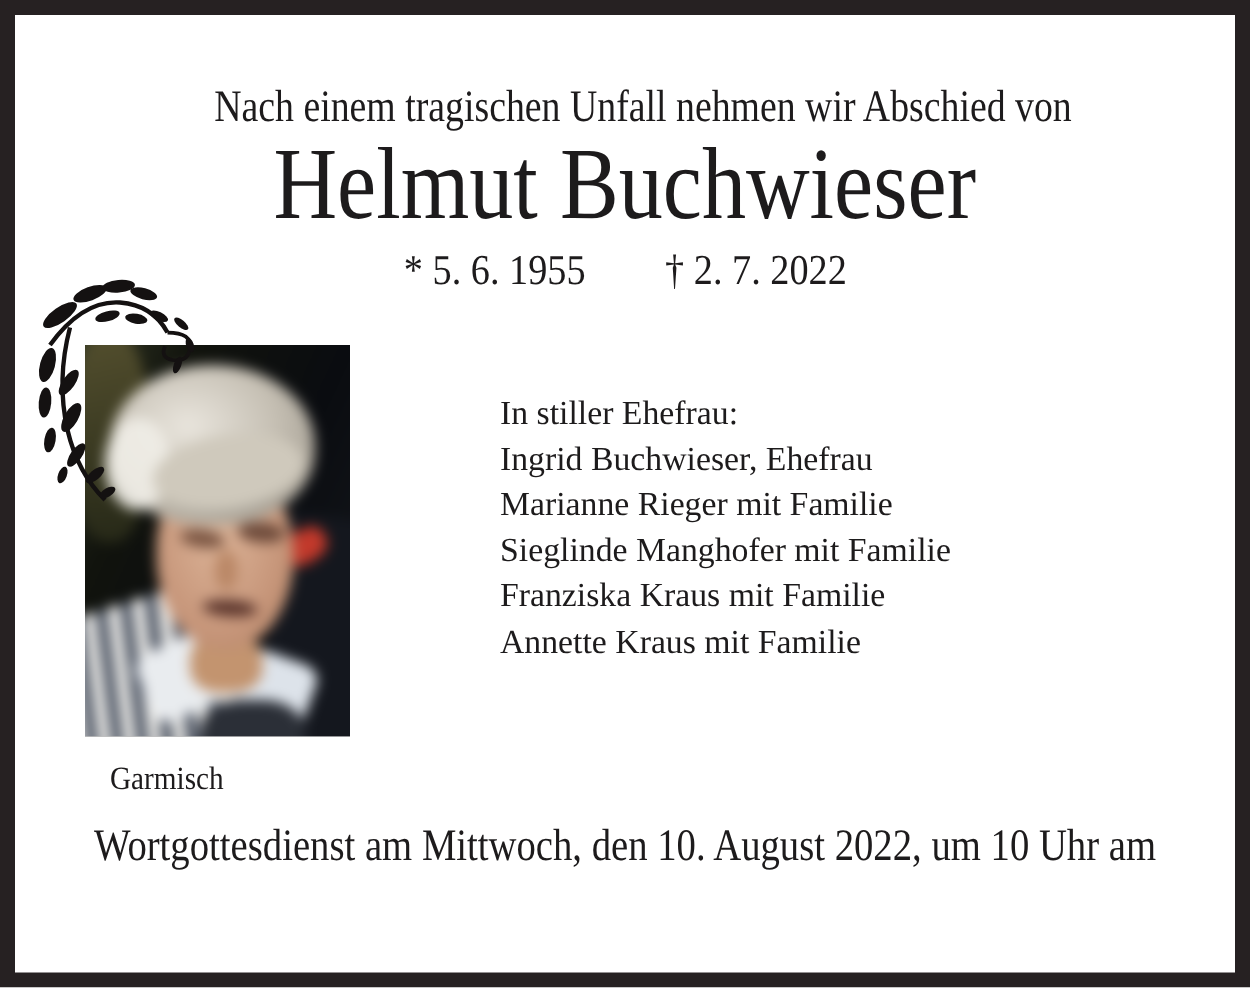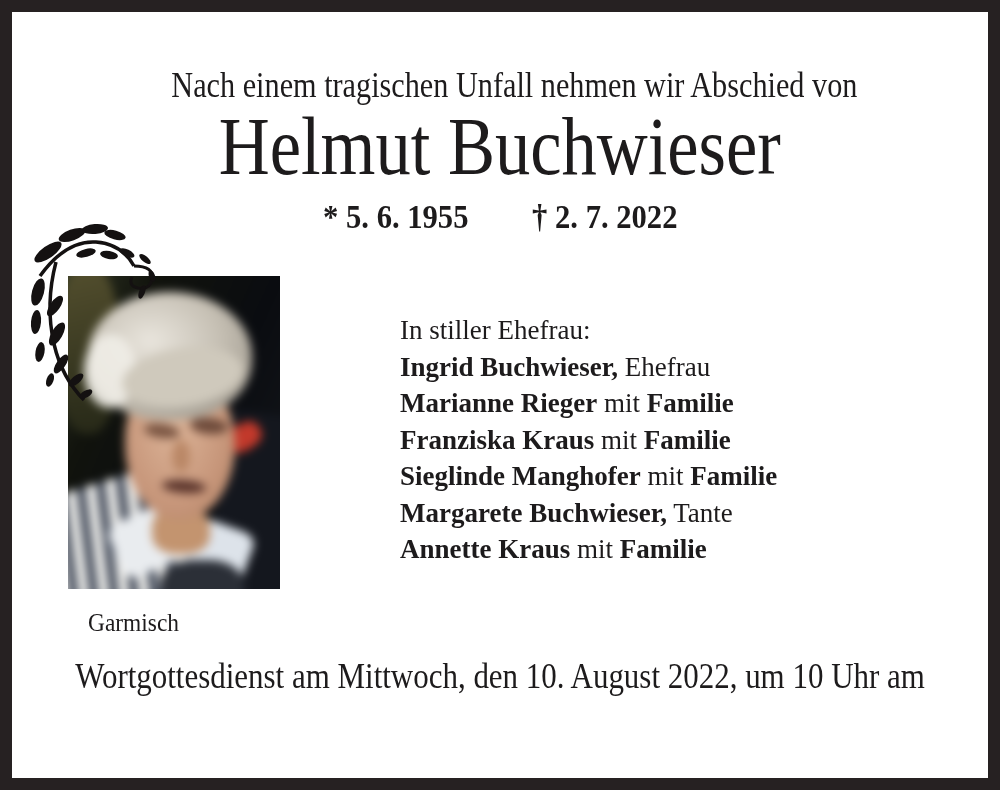--- a/index.html
+++ b/index.html
@@ -21,21 +21,21 @@
   }
   .intro .cond{display:inline-block;transform:scaleX(0.84);transform-origin:center;}
   .name{
     position:absolute;left:0;right:0;top:104px;
     text-align:center;font-size:82px;line-height:86px;white-space:nowrap;
   }
   .name .cond{display:inline-block;transform:scaleX(0.86);transform-origin:center;}
   .dates{
     position:absolute;left:0;right:0;top:198px;
     display:flex;justify-content:center;gap:47px;
-    font-size:34px;white-space:nowrap;font-weight:bold;
+    font-size:34px;white-space:nowrap;
   }
   .dates .cond{display:inline-block;transform:scaleX(0.9);transform-origin:center;}
   
   .branch{
     position:absolute;left:26px;top:212px;width:132px;height:192px;z-index:3;
   }
   
   .photo{
     position:absolute;left:68px;top:276px;width:212px;height:313px;
     background:#0d0f0c;overflow:hidden;z-index:2;
@@ -62,21 +62,21 @@
   .p-fringe{left:54px;top:72px;width:122px;height:58px;border-radius:50%;background:#cfc9bc;transform:rotate(-8deg);}
   .p-eye-l{left:76px;top:148px;width:36px;height:14px;background:#7a5542;border-radius:50%;transform:rotate(8deg);}
   .p-eye-r{left:122px;top:142px;width:38px;height:16px;background:#6e4b3b;border-radius:50%;transform:rotate(5deg);}
   .p-nose{left:104px;top:164px;width:18px;height:32px;background:#b5815f;border-radius:50%;opacity:.85;}
   .p-mouth{left:94px;top:204px;width:44px;height:13px;background:#5b352c;border-radius:50%;transform:rotate(4deg);}
   
   .mourners{
     position:absolute;left:400px;top:312px;
     font-size:27px;line-height:36.5px;white-space:nowrap;
   }
-  .mourners .b{font-weight:bold;}
+  .mourners .b{font-weight:normal;}
   
   .city{
     position:absolute;left:88px;top:608px;font-size:26px;white-space:nowrap;
   }
   .city .cond{display:inline-block;transform:scaleX(0.9);transform-origin:left center;}
   .announce{
     position:absolute;left:0;right:0;top:656px;
     text-align:center;font-size:36px;line-height:40px;white-space:nowrap;
   }
   .announce .cond{display:inline-block;transform:scaleX(0.86);transform-origin:center;}
@@ -146,23 +146,22 @@
     <div class="p-nose"></div>
     <div class="p-mouth"></div>
   </div>
 </div>
 
 <div class="mourners">
   <div>In stiller Ehefrau:</div>
   <div>
       <div class="mourner-line"><span class="b">Ingrid Buchwieser,</span><span> Ehefrau</span></div>
       <div class="mourner-line"><span class="b">Marianne Rieger</span><span> mit </span><span class="b">Familie</span></div>
+      <div class="mourner-line"><span class="b">Sieglinde Manghofer</span><span> mit </span><span class="b">Familie</span></div>
       <div class="mourner-line"><span class="b">Franziska Kraus</span><span> mit </span><span class="b">Familie</span></div>
-      <div class="mourner-line"><span class="b">Sieglinde Manghofer</span><span> mit </span><span class="b">Familie</span></div>
-      <div class="mourner-line"><span class="b">Margarete Buchwieser,</span><span> Tante</span></div>
       <div class="mourner-line"><span class="b">Annette Kraus</span><span> mit </span><span class="b">Familie</span></div>
     </div>
 </div>
 
 <div class="city">
   <span class="cond">Garmisch</span>
 </div>
 
 <div class="announce">
   <div>

